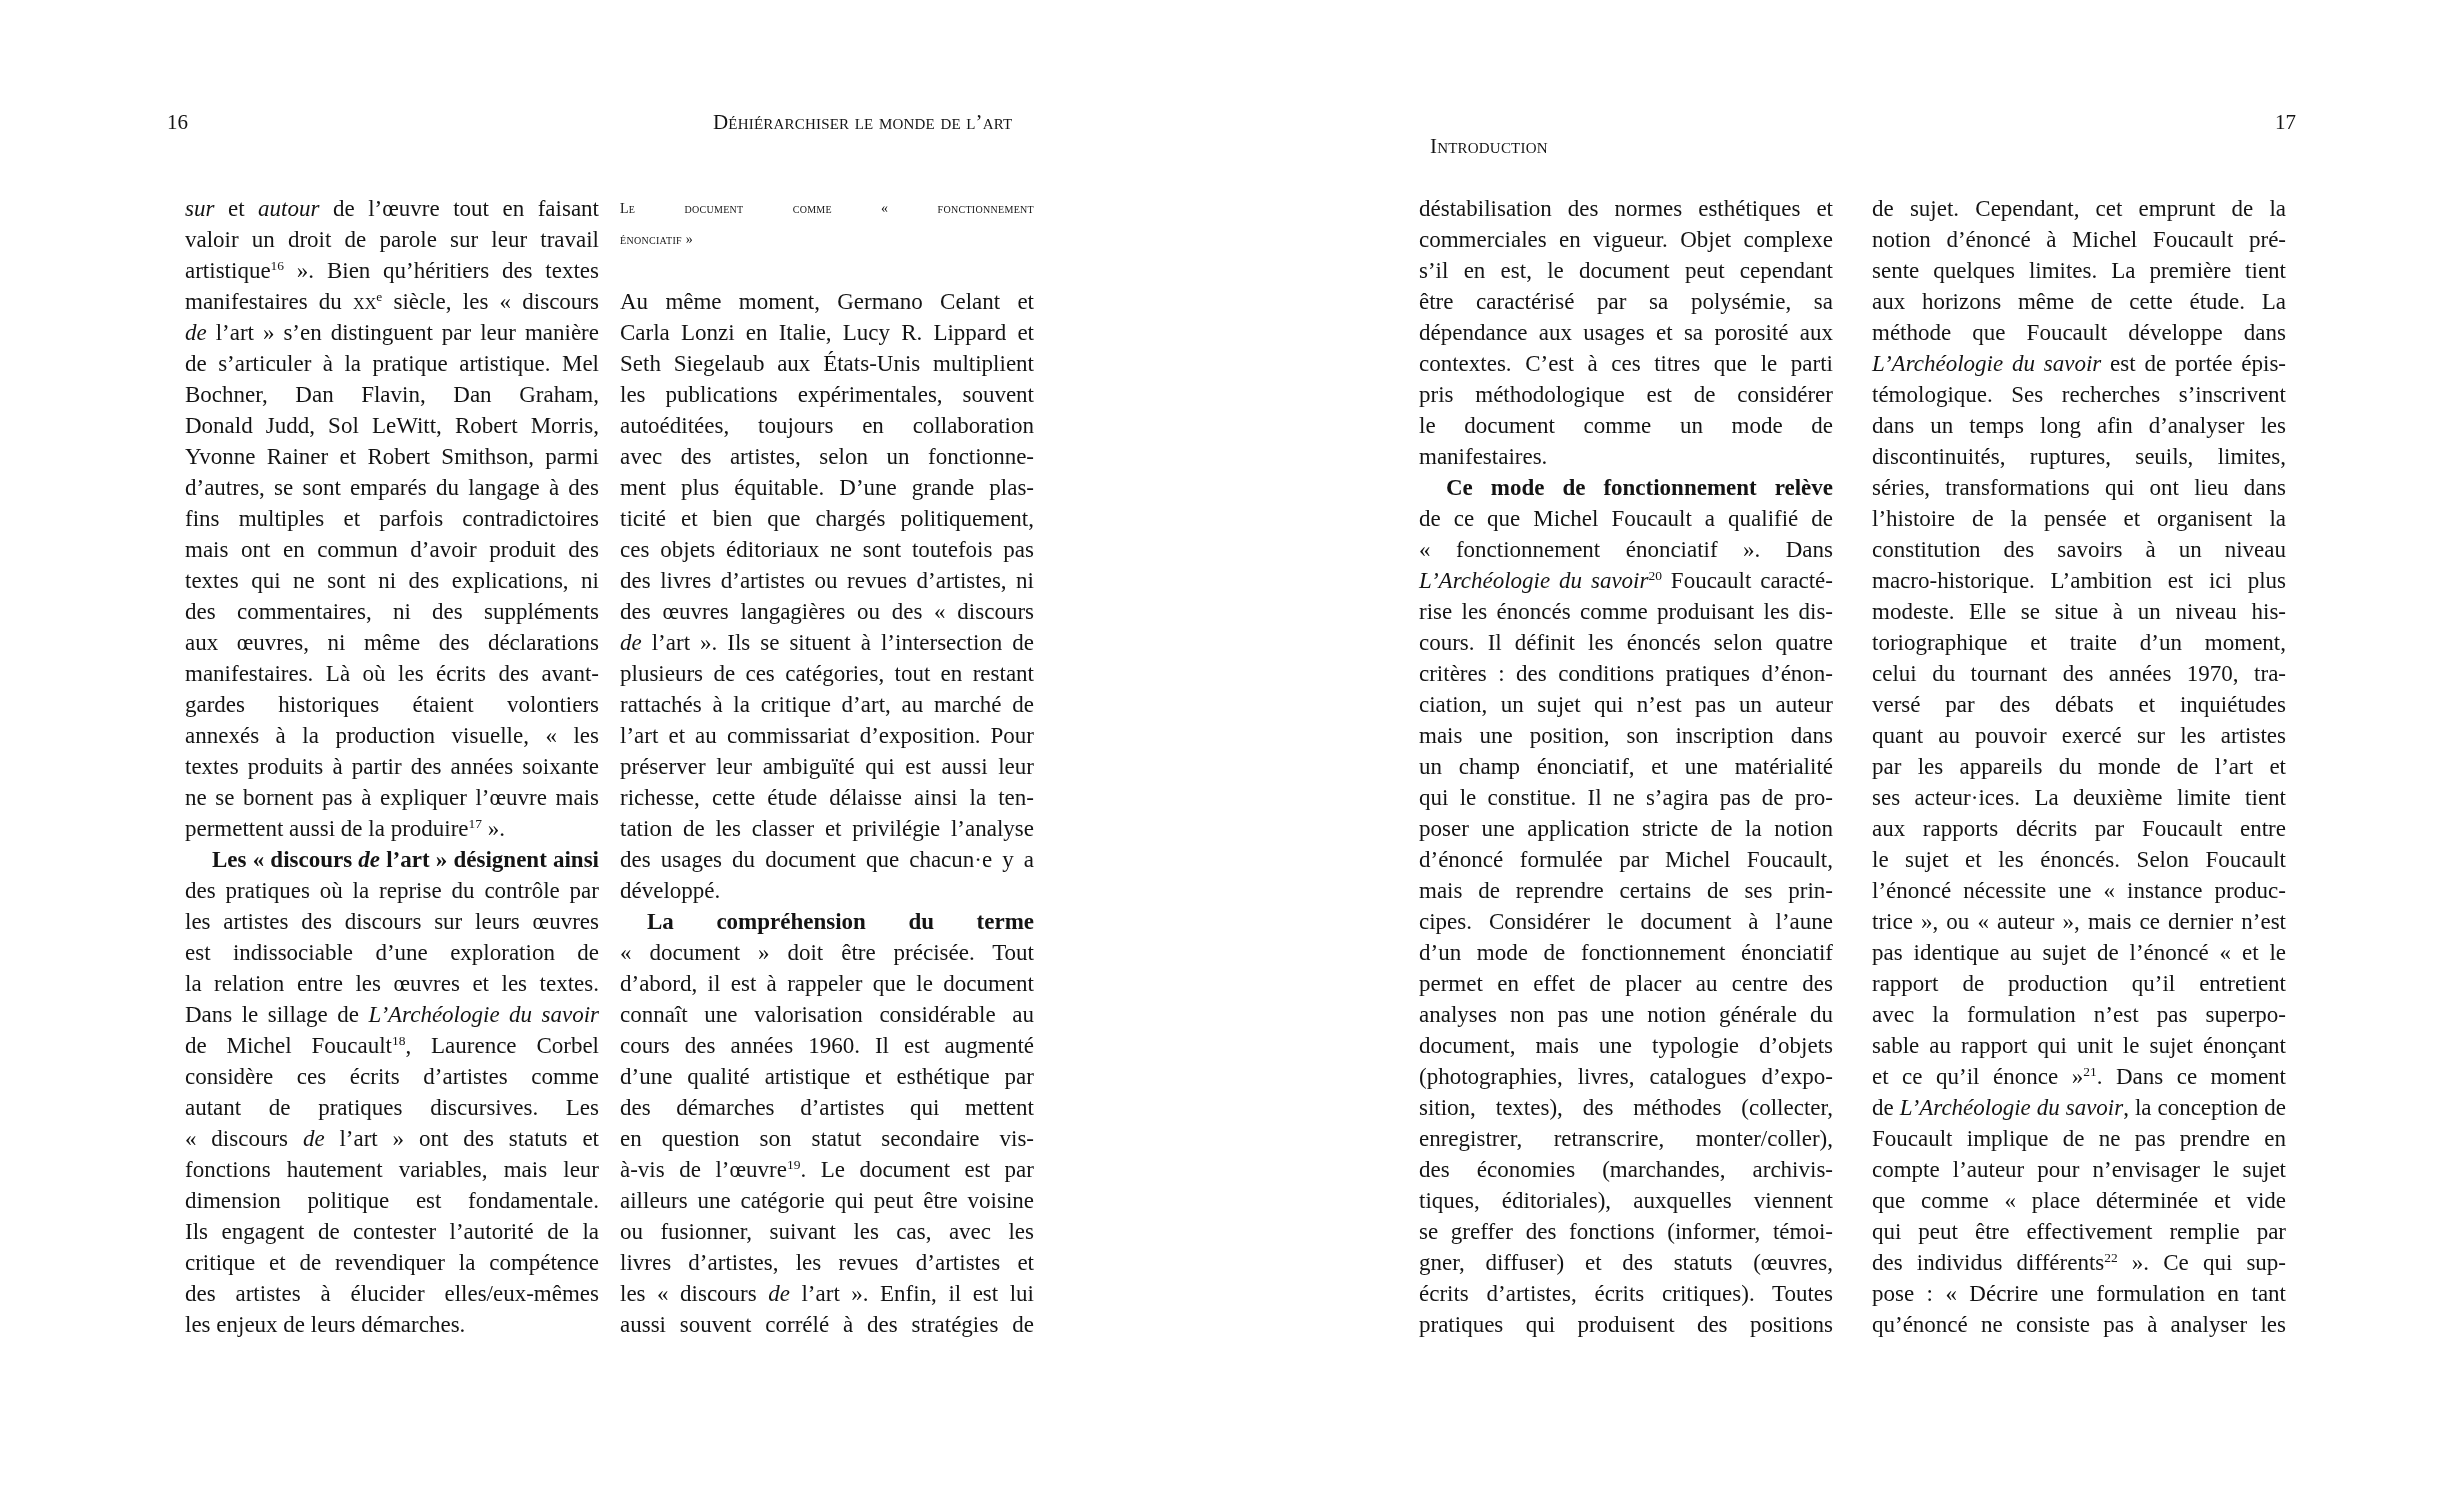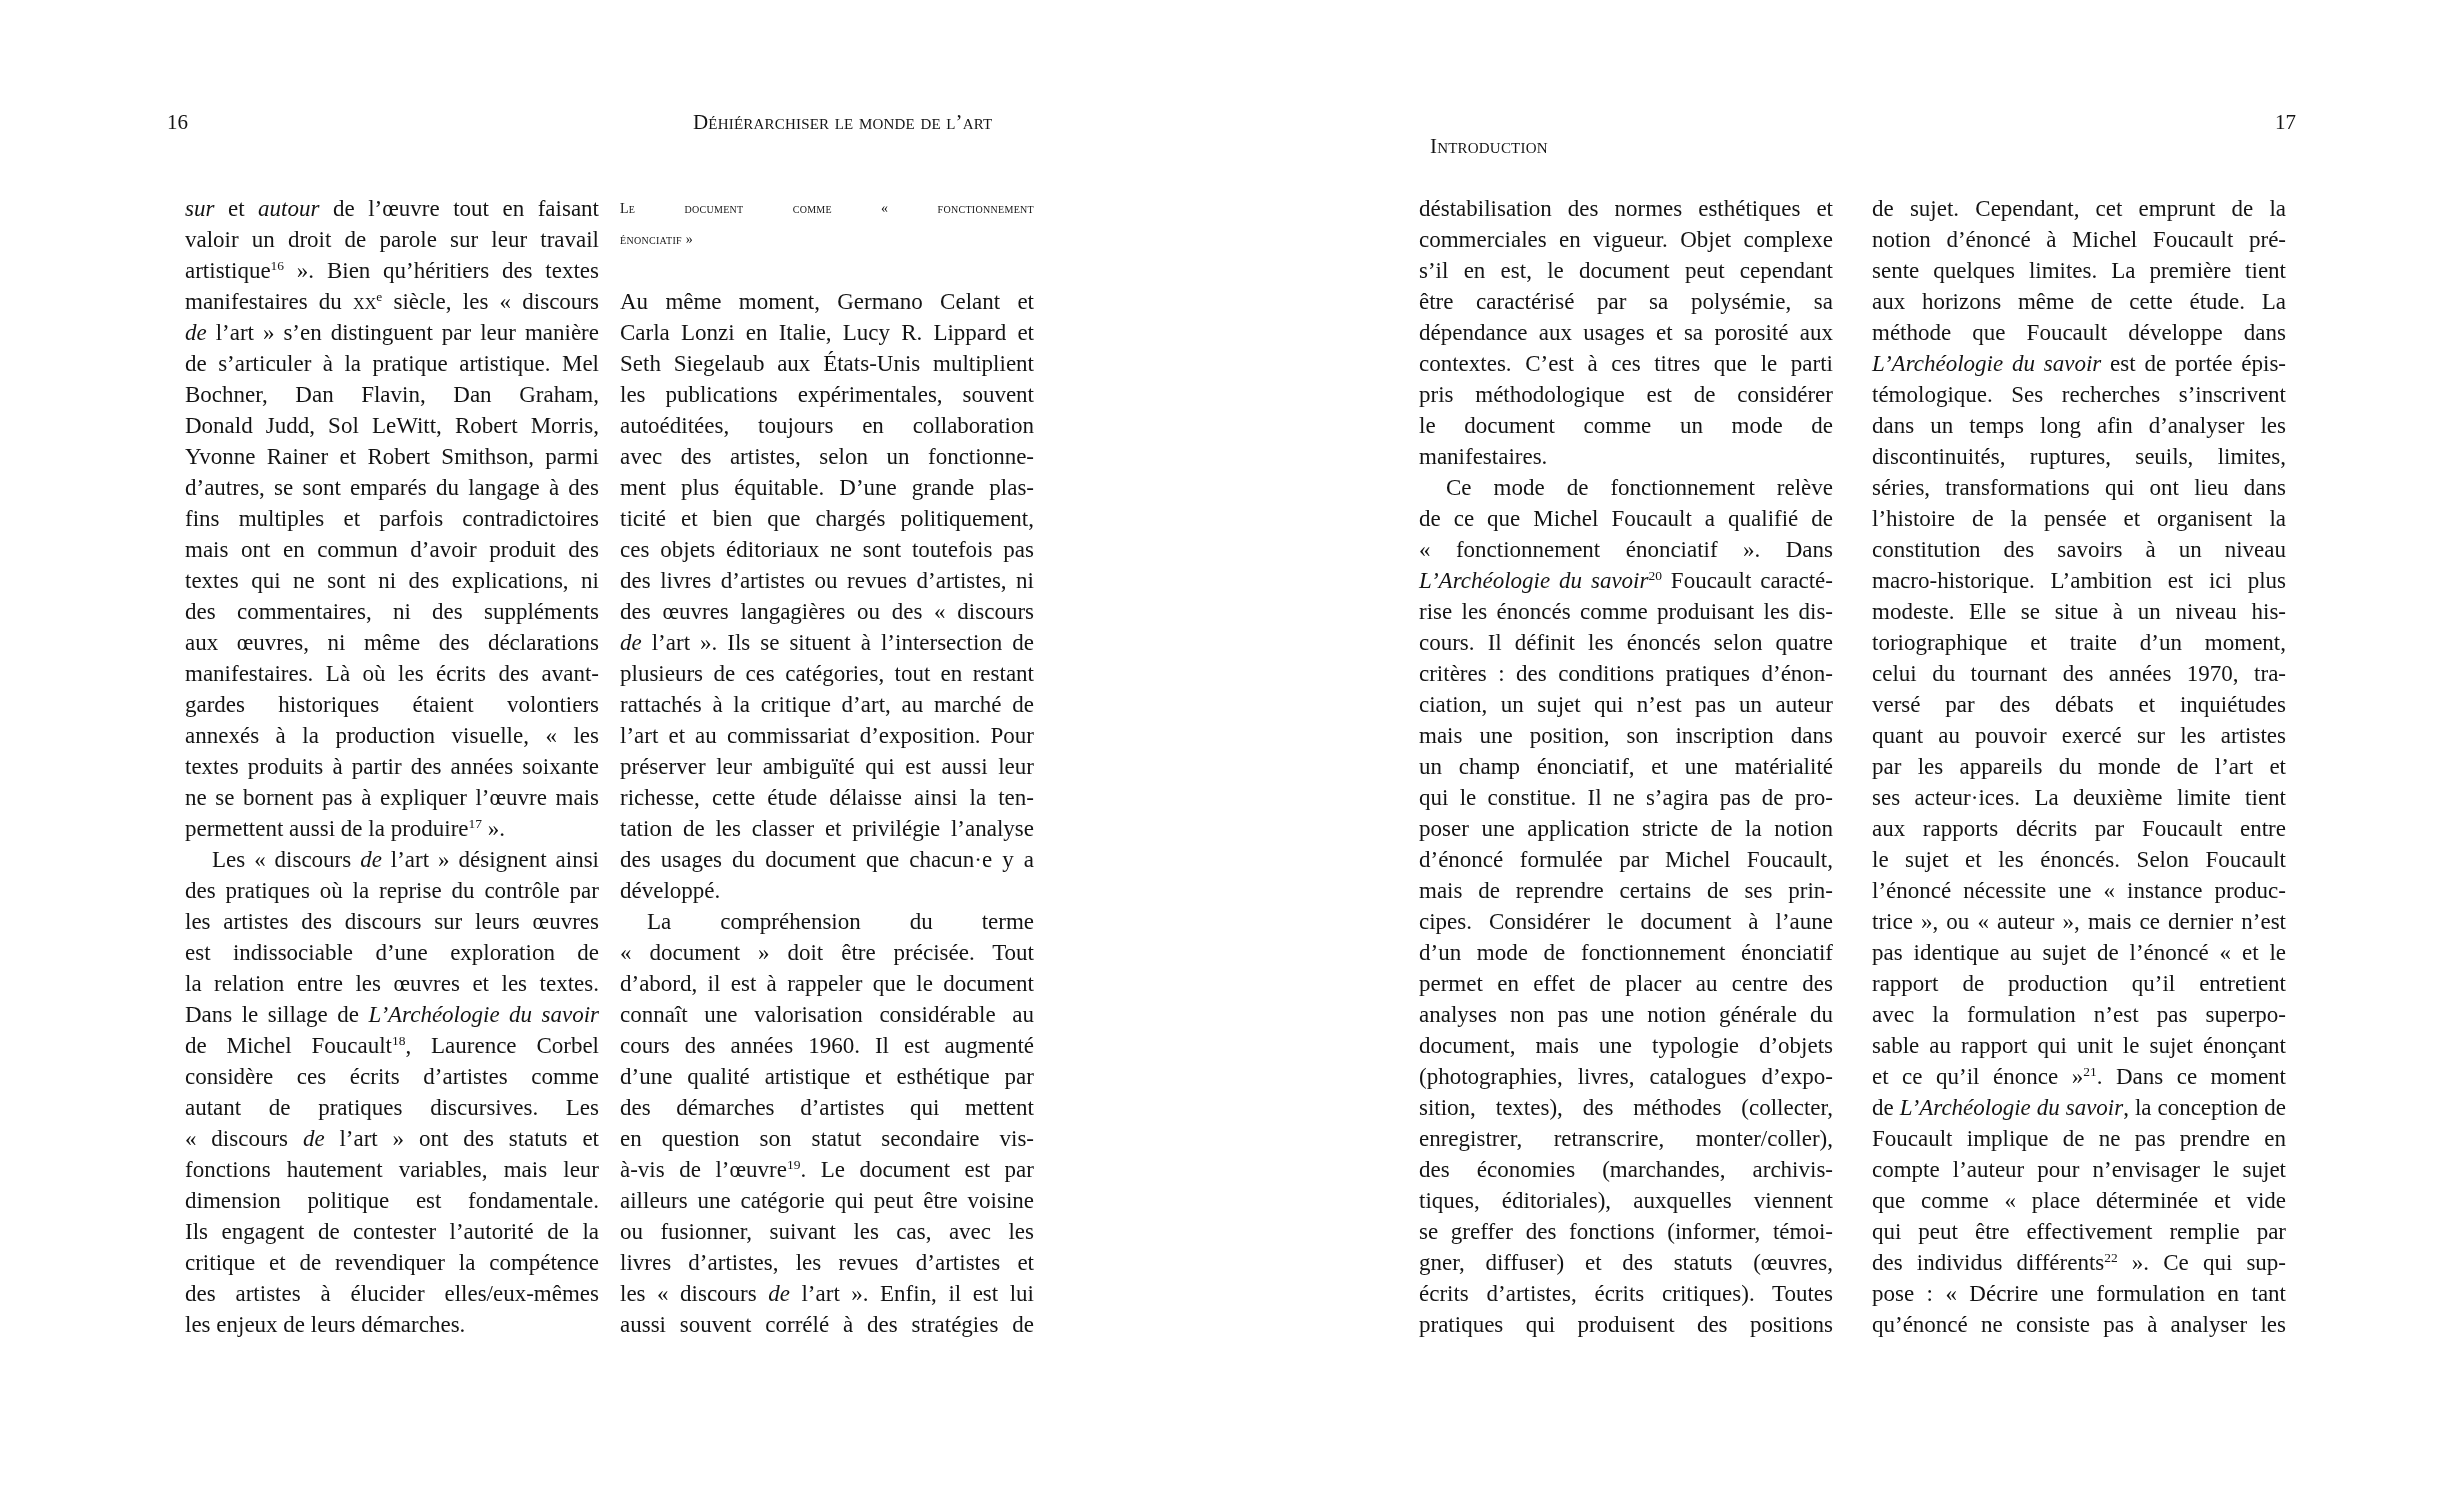--- a/index.html
+++ b/index.html
@@ -20,33 +20,33 @@
   .column {
     position: absolute; top: 193px; width: 414px;
     font-size: 23px;
   }
   .line {
     display: block; height: 31px; line-height: 31px;
     white-space: nowrap; text-align: justify; text-align-last: justify;
     overflow: visible;
   }
   .line.last { text-align-last: left; }
-  .line.indent { padding-left: 27px; }
+  .line.indent { padding-left: 27px; font-weight: bold; }
   .line.heading { font-variant: small-caps; font-size: 14px; letter-spacing: 0.3px; }
   .line.gap { height: 31px; }
   .seg-i { font-style: italic; }
   .seg-sup { font-size: 13.5px; vertical-align: 8.5px; line-height: 0; }
   .seg-sc { font-variant: small-caps; }
 </style>
 </head>
 <body>
 
 <div class="page page-left">
   <div class="folio" style="left:167px;">16</div>
-  <div class="running-head sc" style="left:693px;">Déhiérarchiser le monde de l’art</div>
+  <div class="running-head sc" style="left:713px;">Déhiérarchiser le monde de l’art</div>
   <div class="column" style="left:185px;">
       <div class="line"><span class="seg-i">sur</span><span> et </span><span class="seg-i">autour</span><span> de l’œuvre tout en faisant</span></div>
       <div class="line"><span>valoir un droit de parole sur leur travail</span></div>
       <div class="line"><span>artistique</span><span class="seg-sup">16</span><span> ». Bien qu’héritiers des textes</span></div>
       <div class="line"><span>manifestaires du </span><span class="seg-sc">xx</span><span class="seg-sup">e</span><span> siècle, les « discours</span></div>
       <div class="line"><span class="seg-i">de</span><span> l’art » s’en distinguent par leur manière</span></div>
       <div class="line"><span>de s’articuler à la pratique artistique. Mel</span></div>
       <div class="line"><span>Bochner, Dan Flavin, Dan Graham,</span></div>
       <div class="line"><span>Donald Judd, Sol LeWitt, Robert Morris,</span></div>
       <div class="line"><span>Yvonne Rainer et Robert Smithson, parmi</span></div>

